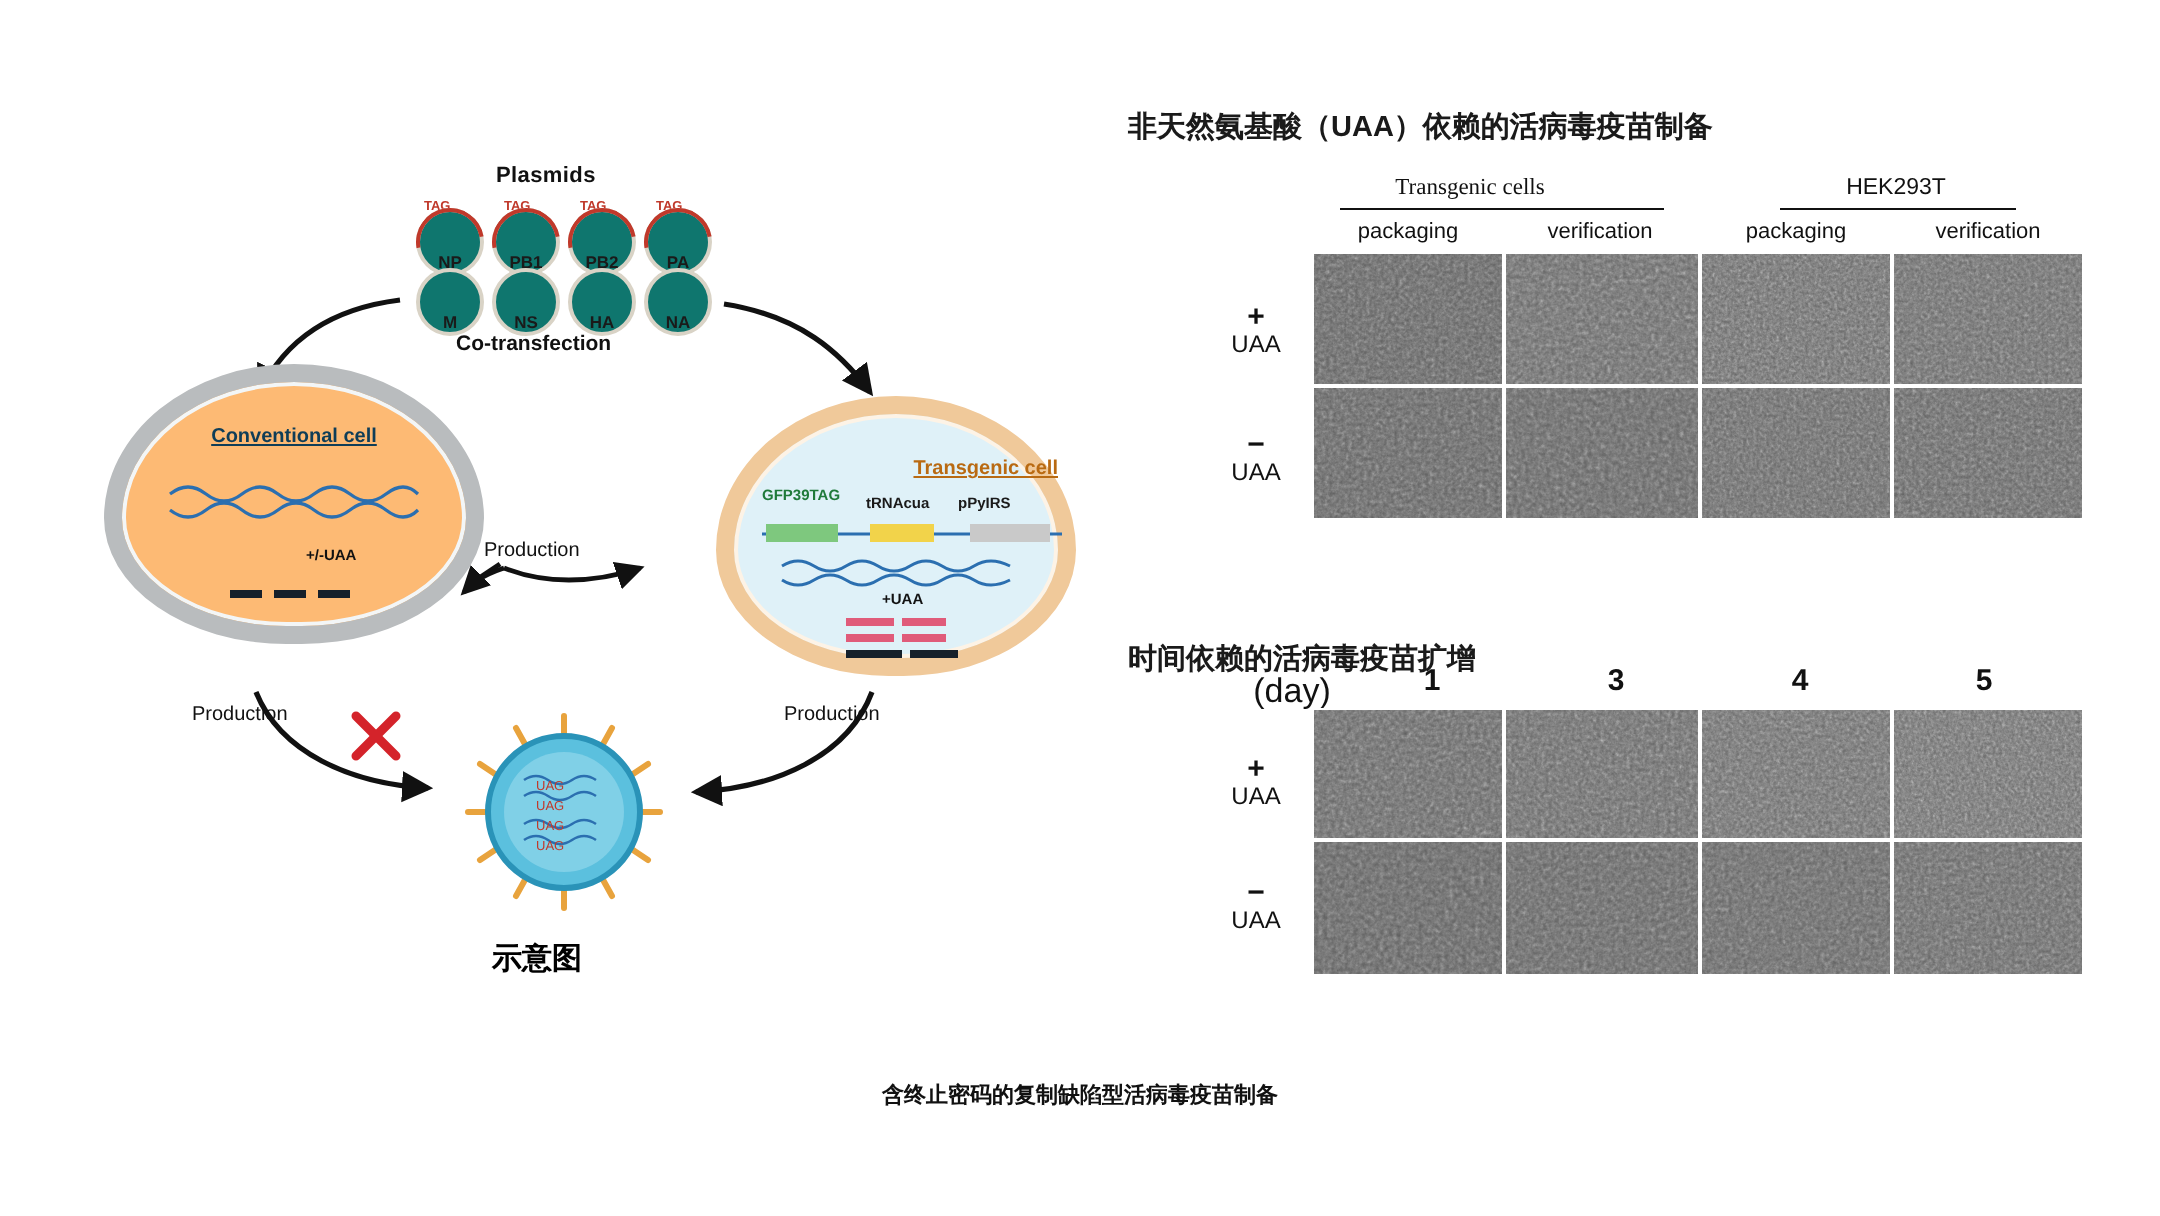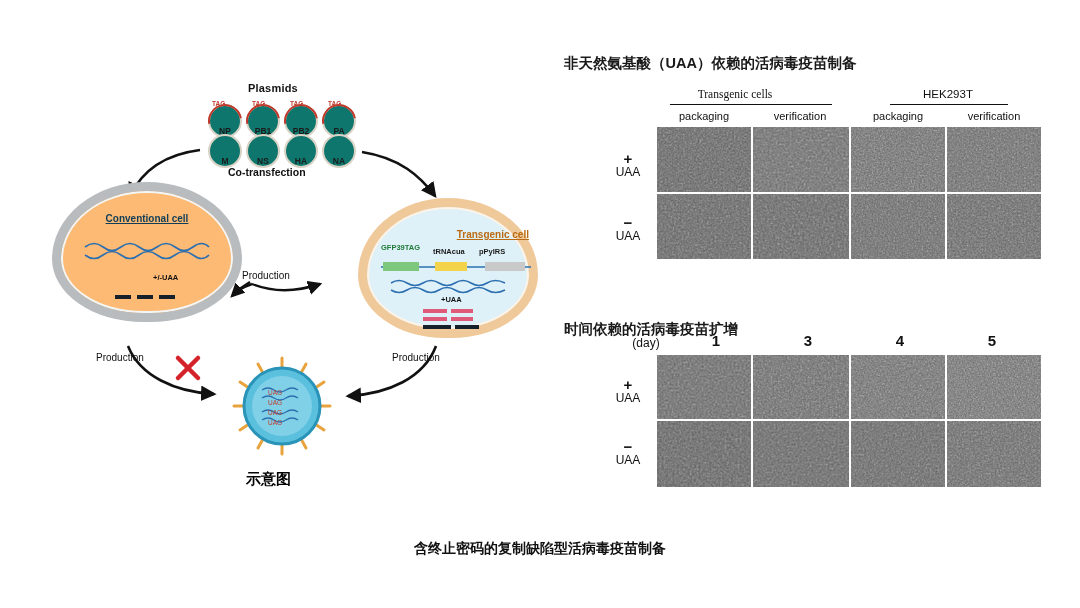--- a/index.html
+++ b/index.html
@@ -198,31 +198,31 @@
     background: #6e6e6e;
   }
   .micro .noise {
     position: absolute;
     inset: -20%;
     opacity: .95;
   }
 
   .day-label {
     position: absolute;
-    font-size: 12px;
+    font-size: 17px;
     color: #111;
     text-align: center;
   }
 
   .bottom-caption {
     position: absolute;
     left: 0; right: 0;
     top: 540px;
     text-align: center;
-    font-size: 14px;
+    font-size: 11px;
     font-weight: bold;
     color: #111;
   }
 </style>
 </head>
 <body>
 
 <div class="fig">
 
   <div class="left-panel">

